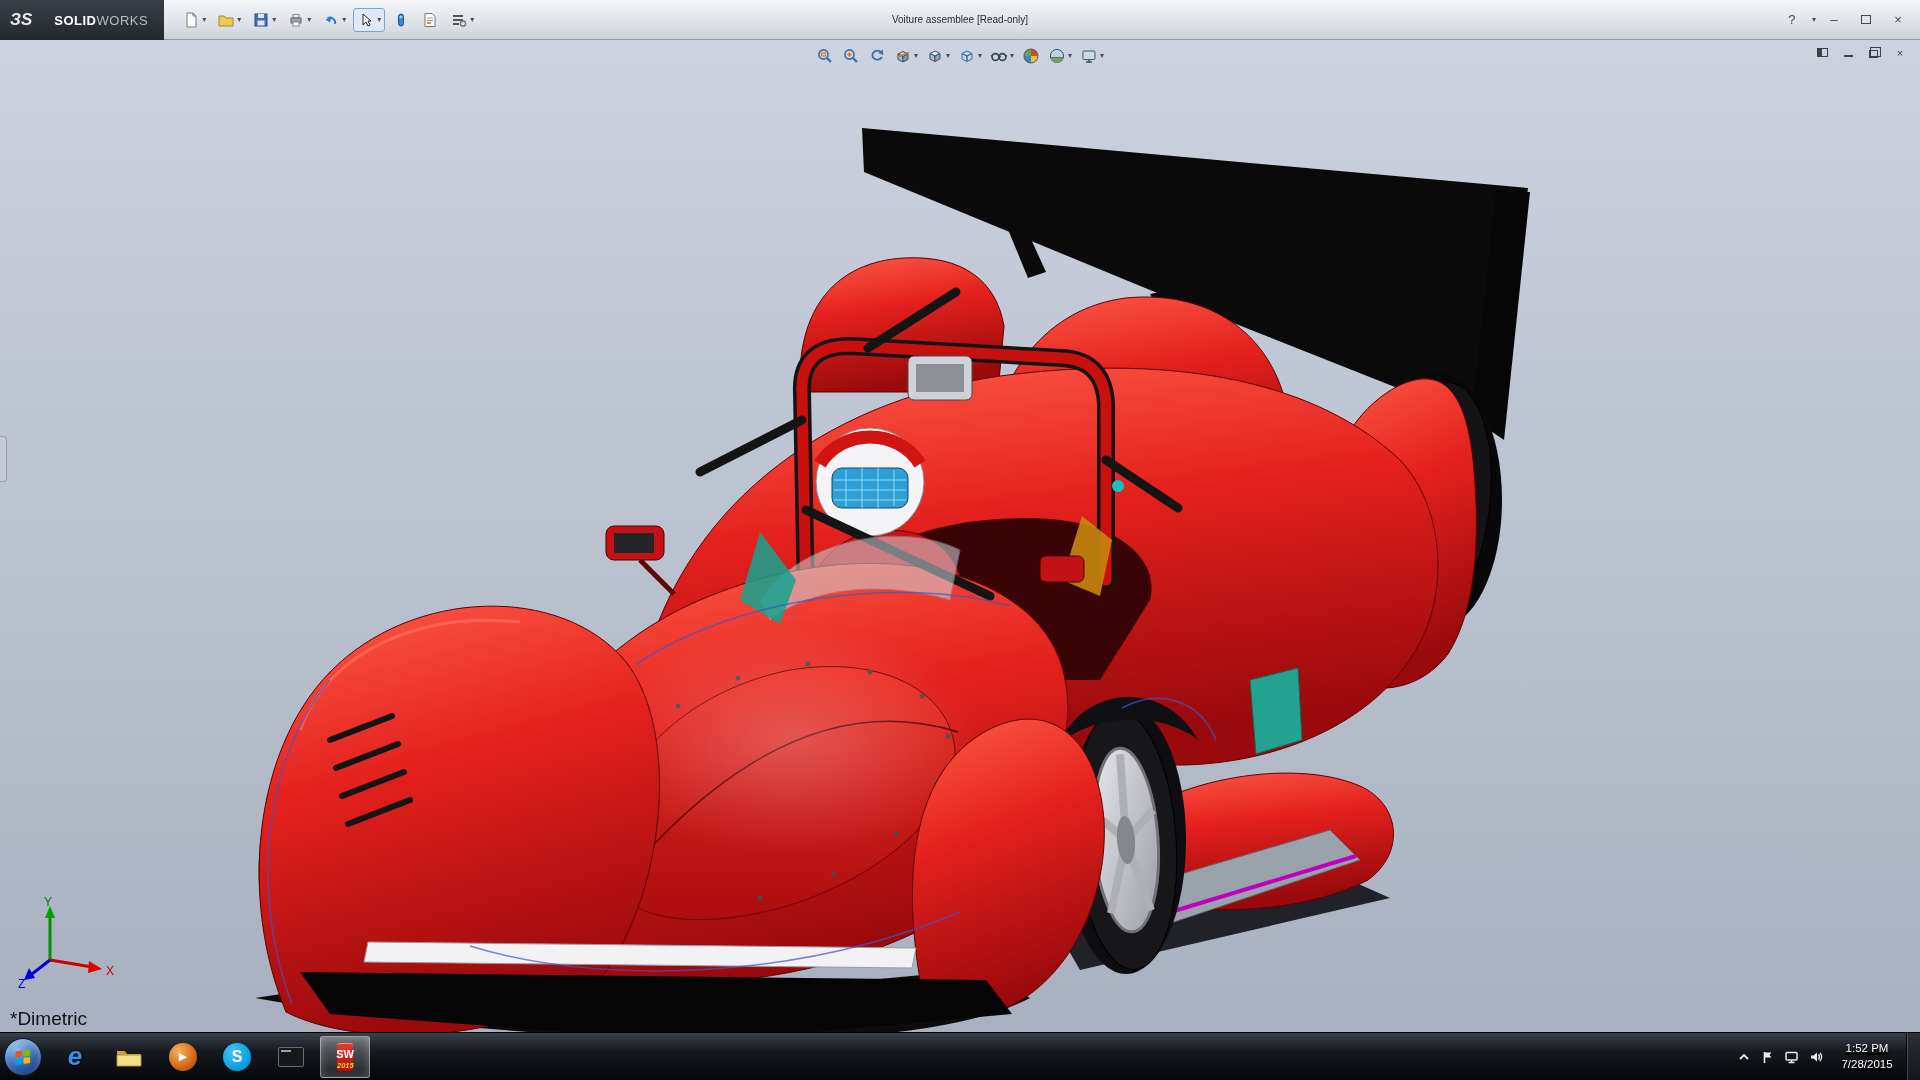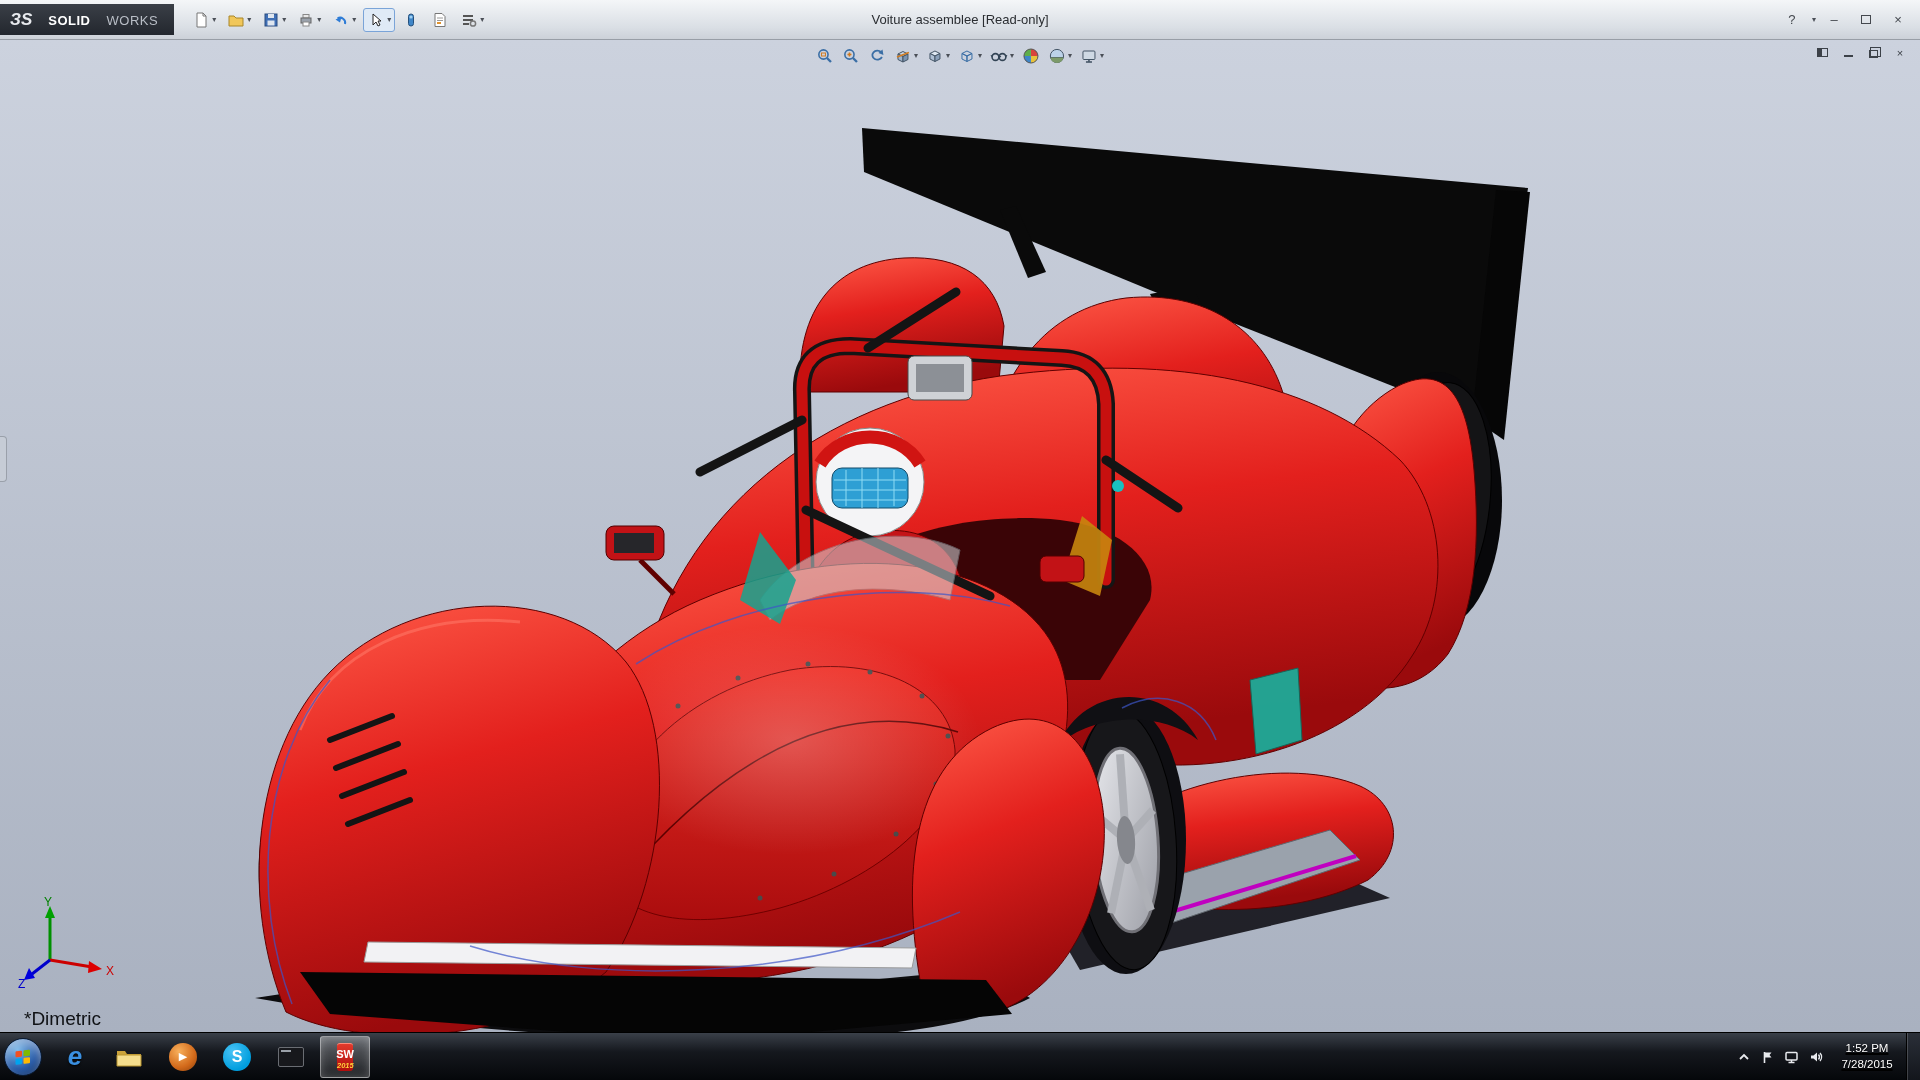--- a/index.html
+++ b/index.html
@@ -8,30 +8,30 @@
   }
   *{box-sizing:border-box;margin:0;padding:0;}
   html,body{width:1920px;height:1080px;overflow:hidden;}
   body{font-family:"Liberation Sans","DejaVu Sans",sans-serif;}
   .screen{position:relative;width:1920px;height:1080px;background:#000;}
 
   
   .titlebar{position:absolute;top:0;left:0;right:0;height:40px;
     background:linear-gradient(#f4f6f8,#dadfe5 70%,#ccd1d8);
     border-bottom:1px solid #989ea6;display:flex;align-items:center;}
-  .logo{height:31px;display:flex;align-items:center;gap:16px;padding:0 16px 0 10px;
+  .logo{height:40px;display:flex;align-items:center;gap:22px;padding:0 16px 0 10px;
     background:linear-gradient(#3a3f47,#23272e);color:#fff;}
   .logo .glyph{font-style:italic;font-weight:bold;font-size:17px;color:#e8eaee;}
   .logo .bold{font-weight:bold;font-size:13px;letter-spacing:.5px;color:#fff;margin-top:12px;}
-  .logo .light{font-weight:normal;font-size:13px;letter-spacing:.5px;color:#b9bec6;padding-left:16px;}
+  .logo .light{font-weight:normal;font-size:13px;letter-spacing:.5px;color:#b9bec6;}
   .tools{display:flex;align-items:center;gap:3px;padding-left:14px;}
   .tbtn{display:inline-flex;align-items:center;padding:2px 3px;border:1px solid transparent;border-radius:3px;cursor:default;}
   .tbtn.pressed{background:#dfeaf6;border-color:#7aa4d8;}
   .caret{font-size:8px;color:#4a4f57;margin-left:2px;line-height:1;}
-  .tb-title{position:absolute;left:50%;transform:translateX(-50%);font-size:13px;color:#2a2d31;white-space:nowrap;}
+  .tb-title{position:absolute;left:50%;transform:translateX(-50%);font-size:10px;color:#2a2d31;white-space:nowrap;}
   .winctl{margin-left:auto;display:flex;align-items:center;gap:4px;padding-right:8px;}
   .winbtn{width:28px;height:22px;display:flex;align-items:center;justify-content:center;
     font-size:13px;color:#44484e;border:1px solid transparent;border-radius:3px;}
   .maxbox{display:inline-block;width:10px;height:9px;border:1.5px solid #44484e;}
 
   
   .viewport{position:absolute;top:40px;left:0;right:0;bottom:48px;
     background:linear-gradient(180deg,var(--bg-top),var(--bg-bottom));overflow:hidden;}
   .canvas{position:absolute;inset:0;width:100%;height:100%;}
 
@@ -43,21 +43,21 @@
     color:#3c4148;font-size:11px;border:1px solid transparent;border-radius:2px;}
   .panebox{width:11px;height:9px;border:1.5px solid #3c4148;position:relative;}
   .panebox::before{content:"";position:absolute;left:0;top:0;bottom:0;width:4px;background:#3c4148;}
   .minbar{width:9px;height:2px;background:#3c4148;margin-top:7px;}
   .restbox{width:9px;height:8px;border:1.5px solid #3c4148;position:relative;top:1px;left:-1px;background:transparent;}
   .restbox::after{content:"";position:absolute;right:-4px;top:-4px;width:9px;height:8px;border:1.5px solid #3c4148;}
 
   .splitter{position:absolute;left:0;top:396px;width:7px;height:46px;background:#c6ccd6;
     border:1px solid #9aa0aa;border-left:none;border-radius:0 4px 4px 0;}
 
-  .viewlabel{position:absolute;left:24px;bottom:2px;font-size:19px;color:#101215;}
+  .viewlabel{position:absolute;left:10px;bottom:2px;font-size:19px;color:#101215;}
   .triad{position:absolute;left:16px;bottom:44px;}
 
   
   .taskbar{position:absolute;left:0;right:0;bottom:0;height:48px;
     background:linear-gradient(#3a4049,#15181e 40%,#05070a);
     border-top:1px solid #000;display:flex;align-items:center;}
   .startorb{width:46px;height:48px;display:flex;align-items:center;justify-content:center;}
   .orb{width:38px;height:38px;border-radius:50%;
     background:radial-gradient(circle at 35% 30%, #79b6e8, #2a5ca8 55%, #132c55);
     border:1px solid #0a1a30;display:flex;align-items:center;justify-content:center;

